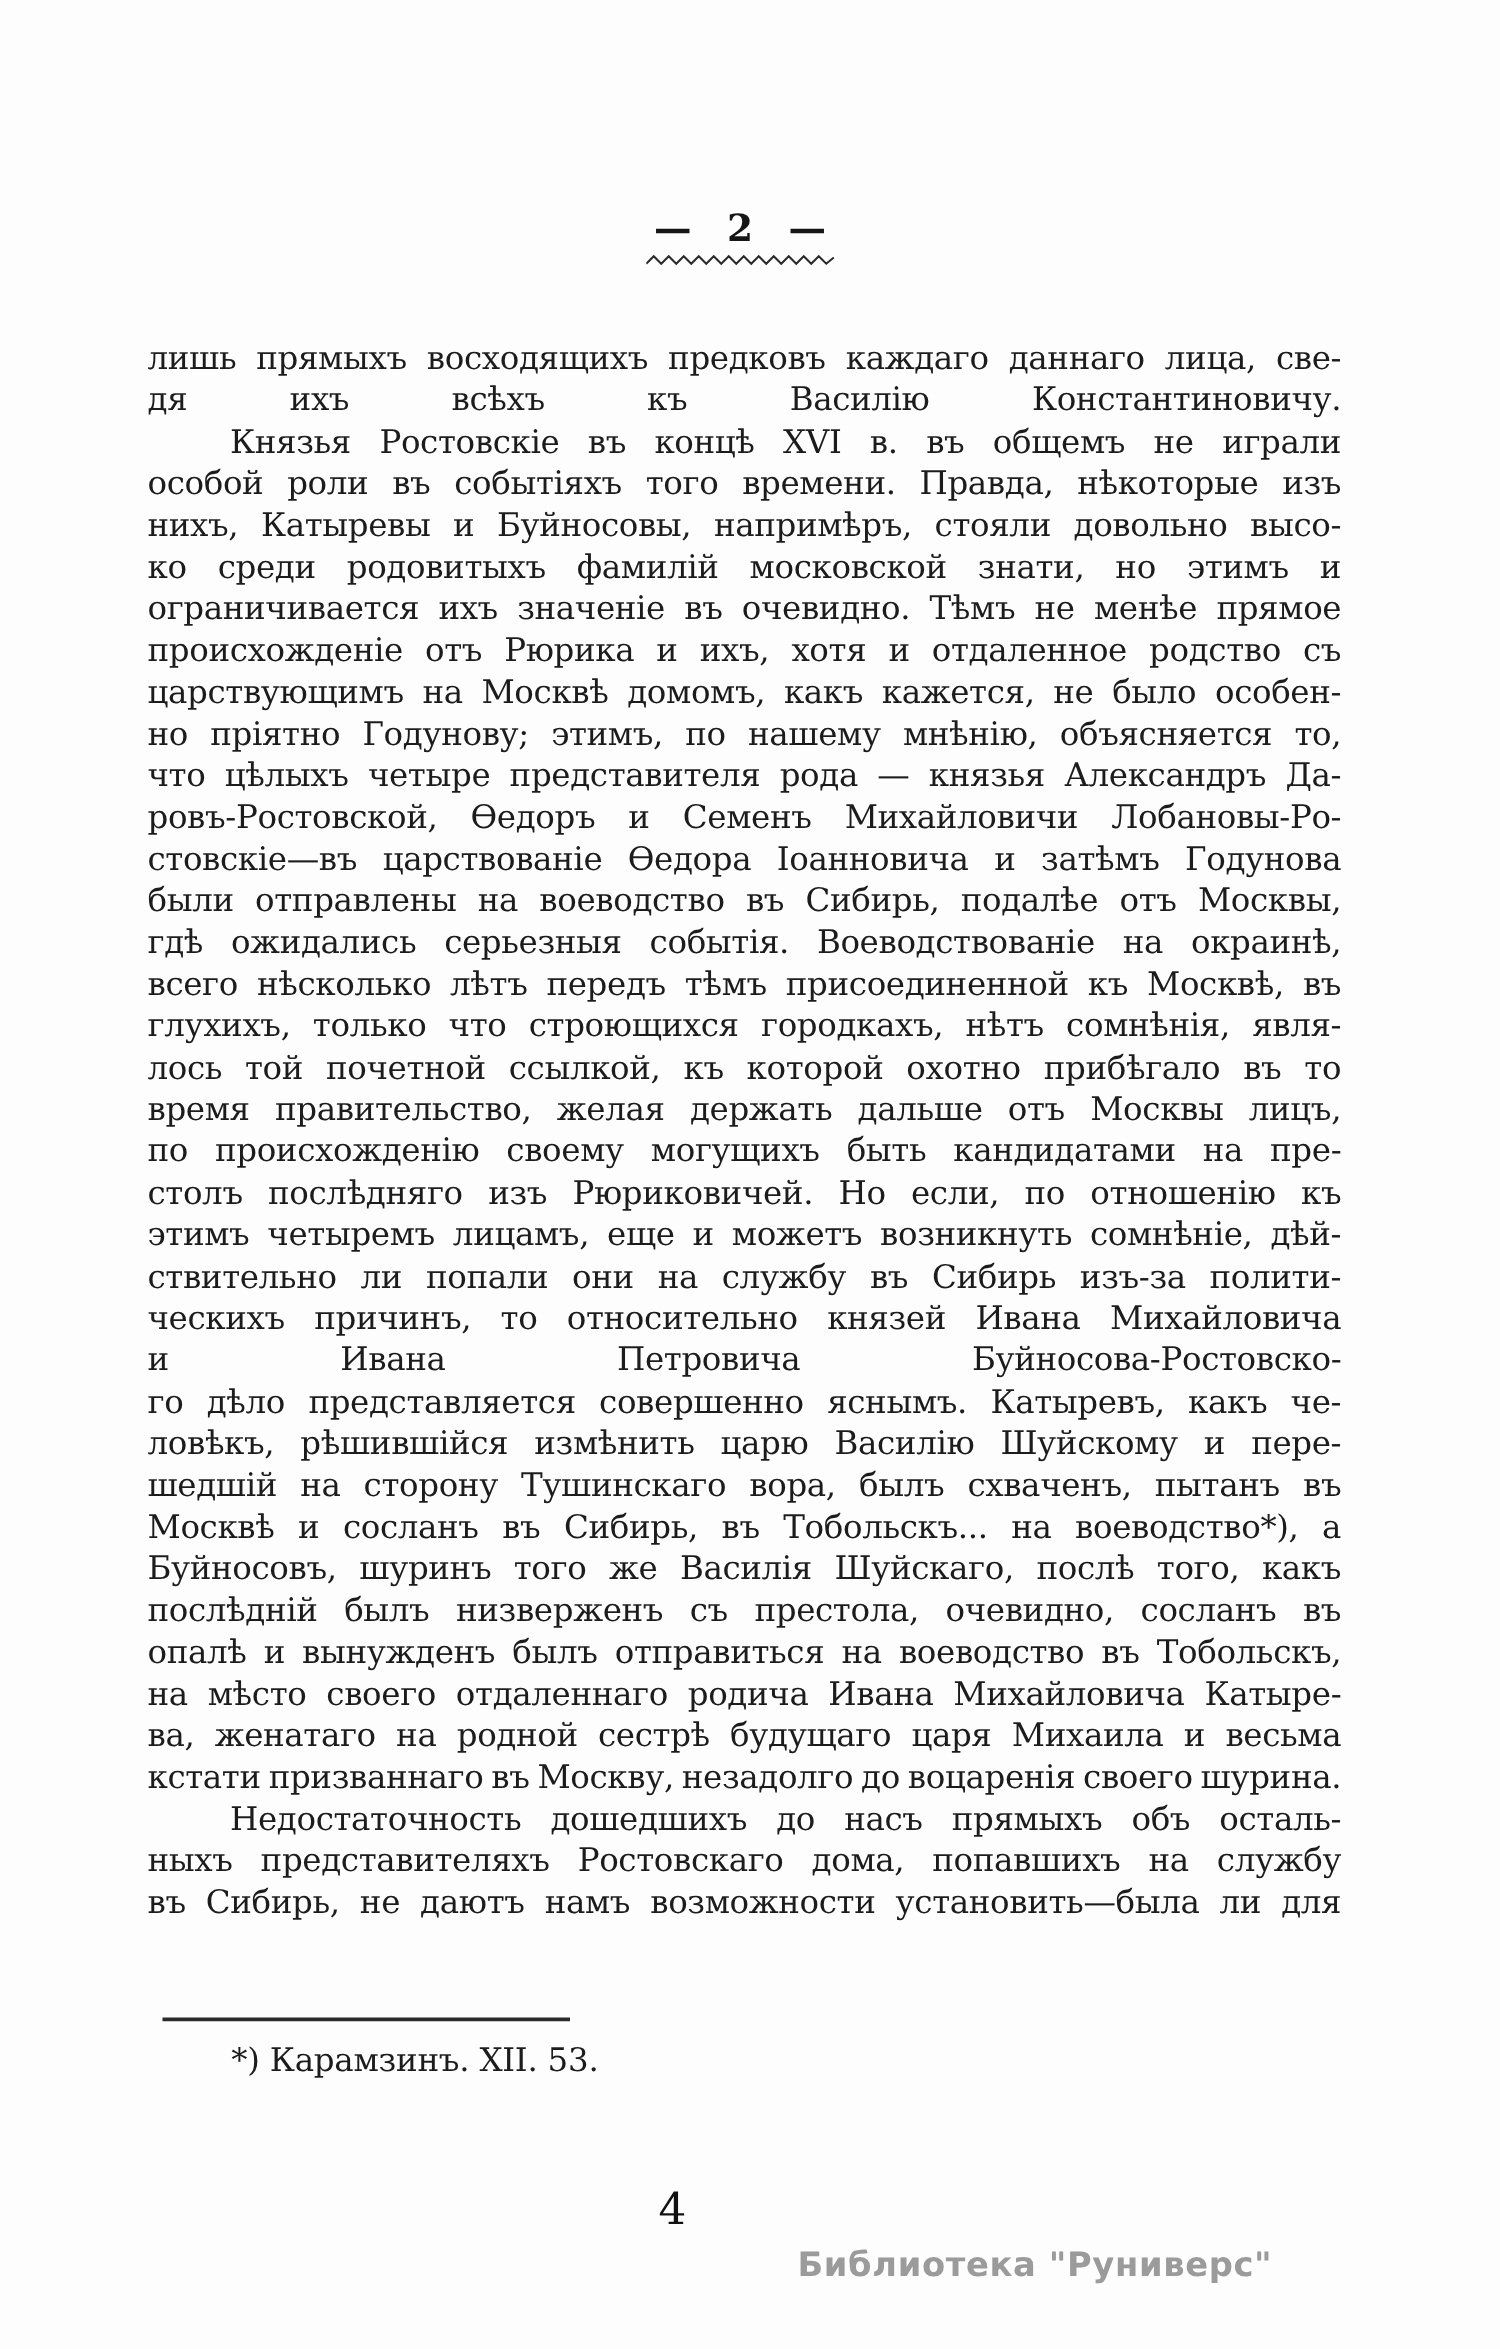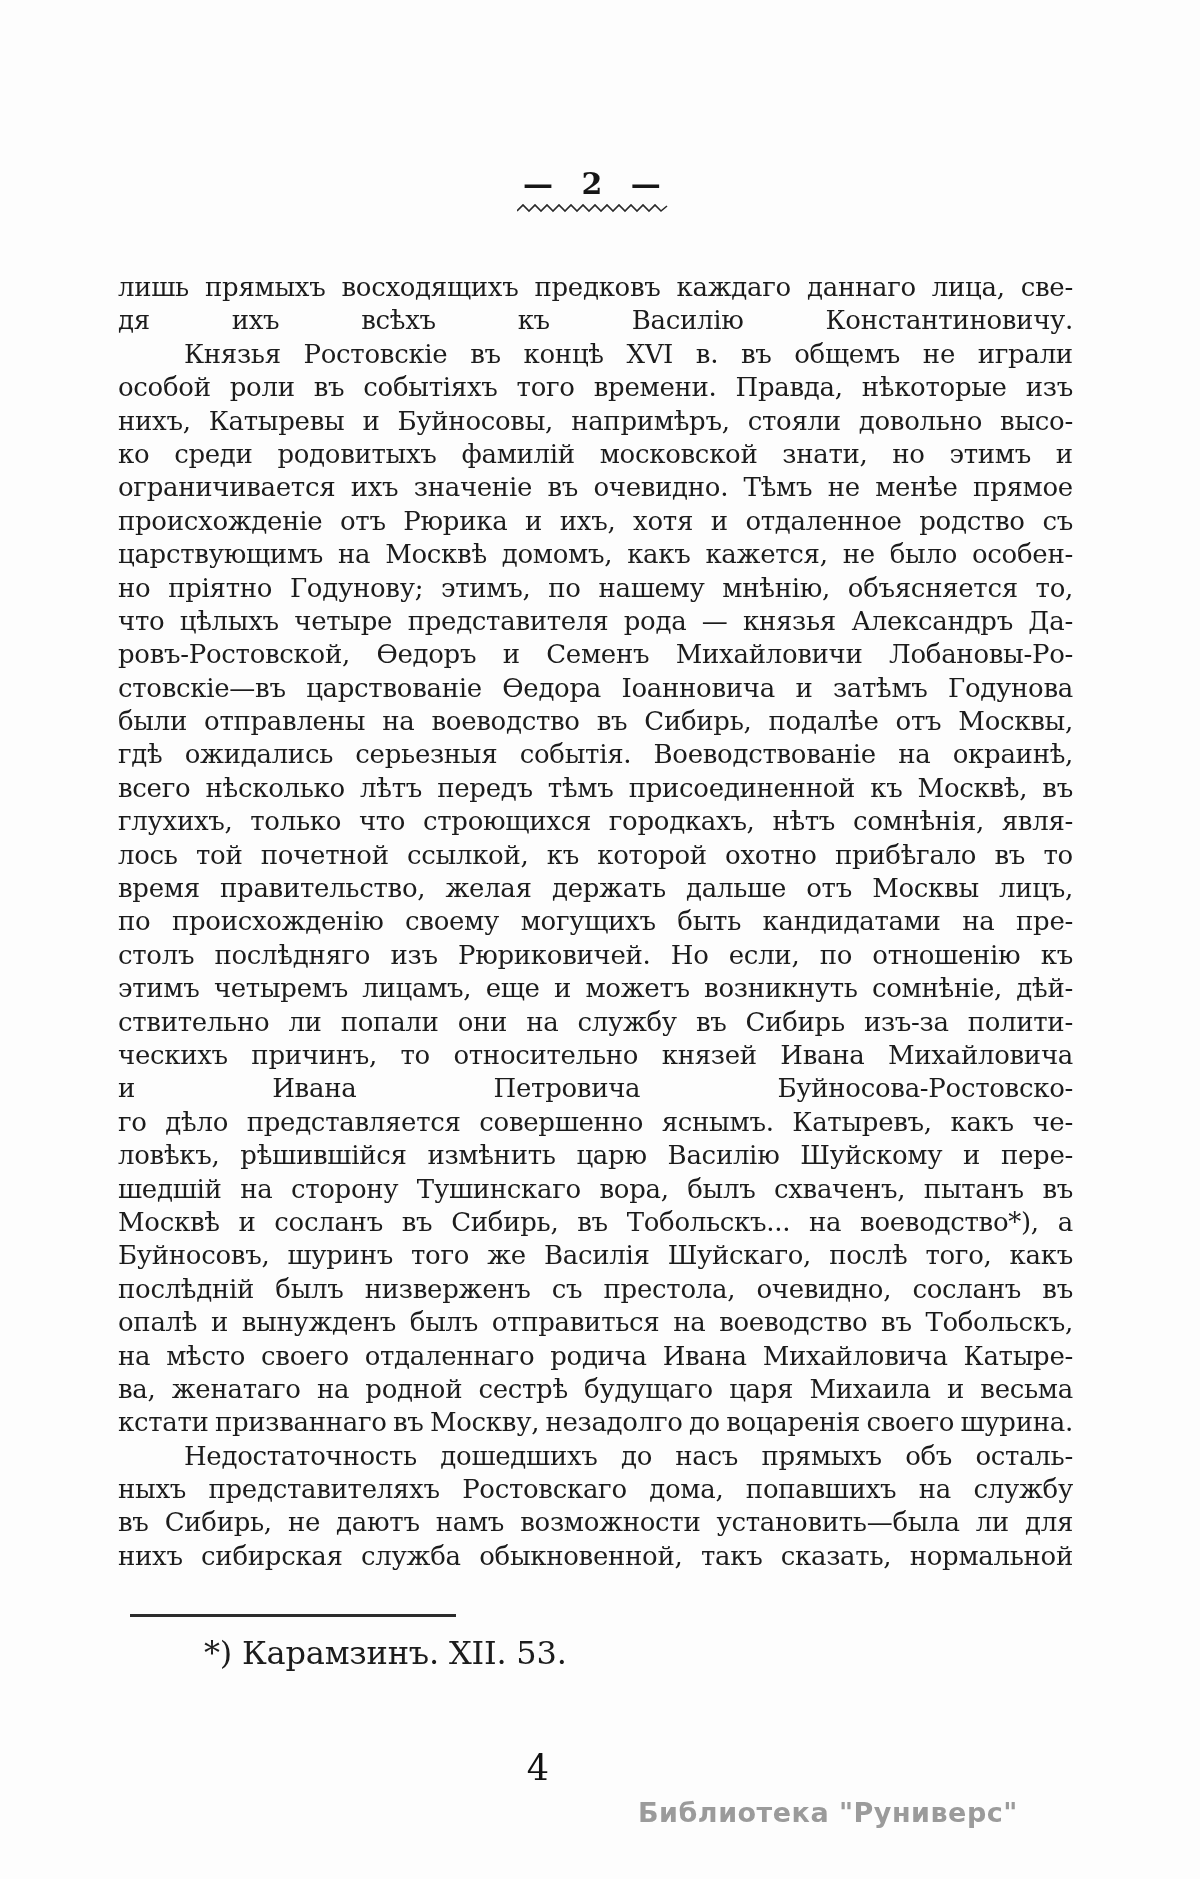--- a/index.html
+++ b/index.html
@@ -31,22 +31,22 @@
     white-space:pre;
   }
   .line.indent { padding-left:66px; }
 
   
   .footnote-rule {
     position:absolute; left:130px; top:1614px; width:326px; height:0;
     border-top:3px solid #2b2b2b;
   }
   .footnote {
-    position:absolute; left:204px; top:1634px;
-    font-size:32px; letter-spacing:-0.2px;
+    position:absolute; left:185px; top:1634px;
+    font-size:26px; letter-spacing:-0.2px;
   }
 
   
   .folio {
     position:absolute; left:508px; top:1748px; width:60px;
     text-align:center; font-size:35px; color:#111;
   }
 
   
   .watermark {
@@ -100,21 +100,20 @@
       <div class="line"><span>Москвѣ</span><span>и</span><span>сосланъ</span><span>въ</span><span>Сибирь,</span><span>въ</span><span>Тобольскъ...</span><span>на</span><span>воеводство*),</span><span>а</span></div>
       <div class="line"><span>Буйносовъ,</span><span>шуринъ</span><span>того</span><span>же</span><span>Василія</span><span>Шуйскаго,</span><span>послѣ</span><span>того,</span><span>какъ</span></div>
       <div class="line"><span>послѣдній</span><span>былъ</span><span>низверженъ</span><span>съ</span><span>престола,</span><span>очевидно,</span><span>сосланъ</span><span>въ</span></div>
       <div class="line"><span>опалѣ</span><span>и</span><span>вынужденъ</span><span>былъ</span><span>отправиться</span><span>на</span><span>воеводство</span><span>въ</span><span>Тобольскъ,</span></div>
       <div class="line"><span>на</span><span>мѣсто</span><span>своего</span><span>отдаленнаго</span><span>родича</span><span>Ивана</span><span>Михайловича</span><span>Катыре-</span></div>
       <div class="line"><span>ва,</span><span>женатаго</span><span>на</span><span>родной</span><span>сестрѣ</span><span>будущаго</span><span>царя</span><span>Михаила</span><span>и</span><span>весьма</span></div>
       <div class="line"><span>кстати</span><span>призваннаго</span><span>въ</span><span>Москву,</span><span>незадолго</span><span>до</span><span>воцаренія</span><span>своего</span><span>шурина.</span></div>
       <div class="line indent"><span>Недостаточность</span><span>дошедшихъ</span><span>до</span><span>насъ</span><span>прямыхъ</span><span>объ</span><span>осталь-</span></div>
       <div class="line"><span>ныхъ</span><span>представителяхъ</span><span>Ростовскаго</span><span>дома,</span><span>попавшихъ</span><span>на</span><span>службу</span></div>
       <div class="line"><span>въ</span><span>Сибирь,</span><span>не</span><span>даютъ</span><span>намъ</span><span>возможности</span><span>установить—была</span><span>ли</span><span>для</span></div>
-      <div class="line"><span>нихъ</span><span>сибирская</span><span>служба</span><span>обыкновенной,</span><span>такъ</span><span>сказать,</span><span>нормальной</span></div>
     </div>
 
   <div class="footnote-rule"></div>
   <div class="footnote">*) Карамзинъ. XII. 53.</div>
 
   <div class="folio">4</div>
 
   <div class="watermark">Библиотека "Руниверс"</div>
 
 </div>

